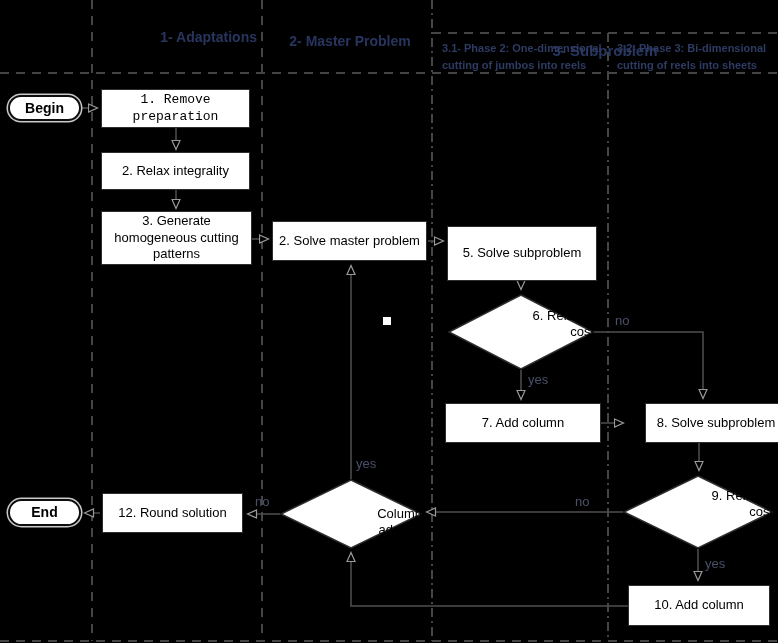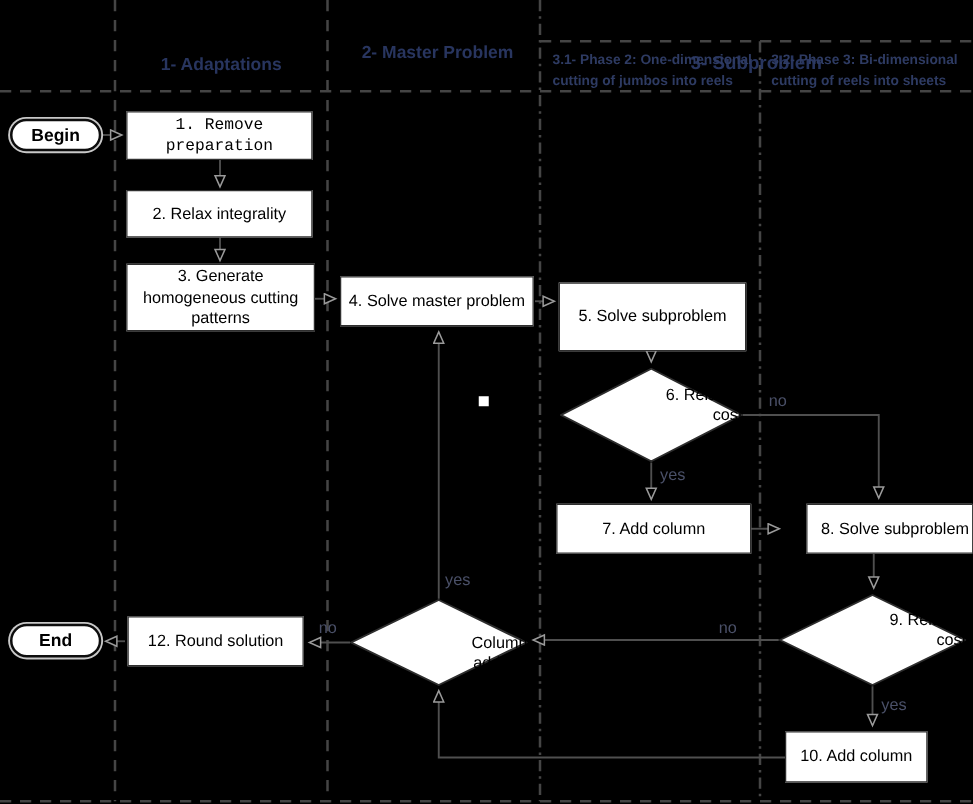--- a/index.html
+++ b/index.html
@@ -71,42 +71,42 @@
       <path d="M699,443 V470"></path>
       <path d="M698,549 V580"></path>
       <path d="M623,512 H427"></path>
       <path d="M628,606 H351 V553"></path>
       <path d="M351,479 V266"></path>
       <path d="M280,514 H248"></path>
       <path d="M100,513 H85"></path>
     </g>
   </svg>
 
-  <div class="lane-title" style="left:97px;top:43px;width:160px;">1- Adaptations</div>
+  <div class="lane-title" style="left:97px;top:29px;width:160px;text-align:right;">1- Adaptations</div>
   <div class="lane-title" style="left:270px;top:33px;width:160px;">2- Master Problem</div>
   <div class="lane-title big" style="left:437px;top:7px;width:336px;margin-top:35px;">3- Subproblem</div>
   <div class="lane-subtitle" style="left:442px;top:40px;width:164px;">3.1- Phase 2: One-dimensional
 cutting of jumbos into reels</div>
   <div class="lane-subtitle" style="left:617px;top:40px;width:160px;">3.2- Phase 3: Bi-dimensional
 cutting of reels into sheets</div>
 
   <div class="node pill" style="left:8px;top:95px;width:73px;height:26px;">Begin</div>
   <div class="node pill" style="left:8px;top:499px;width:73px;height:27px;">End</div>
 
   <div class="node rect" style="left:101px;top:89px;width:149px;height:39px;font-family:Liberation Mono, monospace;">1. Remove
 preparation</div>
   <div class="node rect" style="left:101px;top:152px;width:149px;height:38px;">2. Relax integrality</div>
   <div class="node rect" style="left:101px;top:211px;width:151px;height:54px;">3. Generate
 homogeneous cutting
 patterns</div>
-  <div class="node rect" style="left:272px;top:221px;width:155px;height:40px;">4. Solve master problem</div>
+  <div class="node rect" style="left:272px;top:221px;width:155px;height:40px;">2. Solve master problem</div>
   <div class="node rect" style="left:447px;top:226px;width:150px;height:55px;">5. Solve subproblem</div>
   <div class="node rect" style="left:445px;top:403px;width:156px;height:40px;">7. Add column</div>
   <div class="node rect" style="left:628px;top:403px;width:142px;height:40px;margin-left:17px;">8. Solve subproblem</div>
-  <div class="node rect" style="left:628px;top:585px;width:114px;height:41px;">10. Add column</div>
+  <div class="node rect" style="left:628px;top:585px;width:142px;height:41px;">10. Add column</div>
   <div class="node rect" style="left:102px;top:493px;width:141px;height:40px;">12. Round solution</div>
 
   <div class="diamond" style="left:448px;top:294px;width:146px;height:76px;">
     <svg width="146" height="76">
       <polygon points="73,1 145,38 73,75 1,38" fill="#ffffff" stroke="#2e2e2e" stroke-width="1.5"></polygon>
     </svg>
     <span class="dtext">6. Relative
 cost
 &lt; 0?</span>
   </div>

